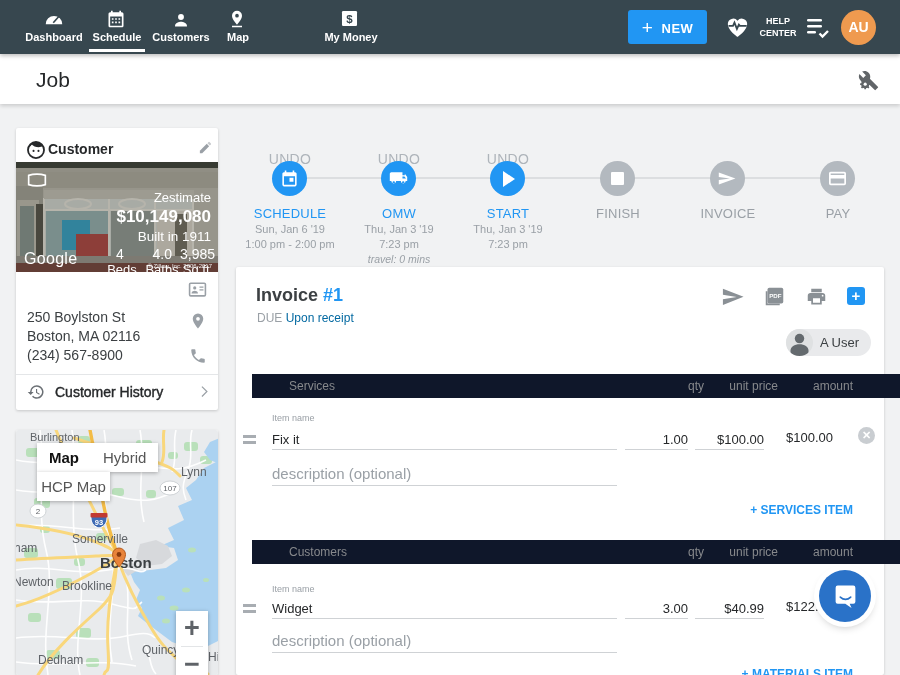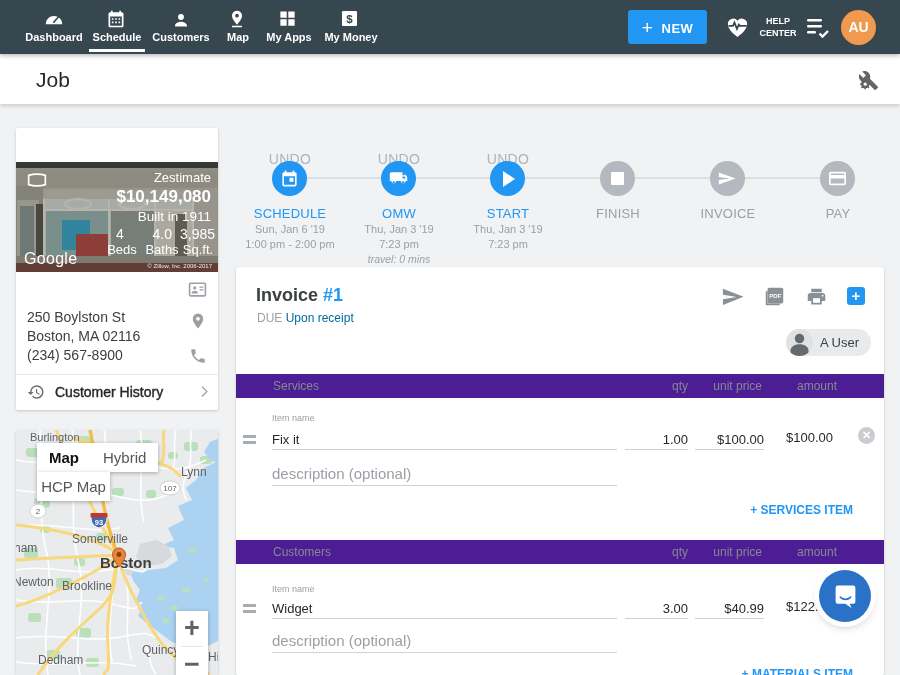--- a/index.html
+++ b/index.html
@@ -22,21 +22,21 @@
 .jobtitle { position:absolute; left:36px; top:14px; font-size:21px; color:#26282a; }
 
 
 .card { position:absolute; background:#fff; border-radius:2px; box-shadow:0 1px 3px rgba(0,0,0,.18); }
 
 
 #custcard { left:16px; top:128px; width:202px; height:282px; }
 .custhead { position:absolute; left:0; top:0; width:202px; height:34px; }
 .custhead .t { position:absolute; left:32px; top:13px; font-size:14px; font-weight:bold; color:#26282a; }
 .photo { position:absolute; left:0; top:34px; width:202px; height:110px; overflow:hidden; }
-.photo .ov { position:absolute; right:7px; color:#fff; text-align:right; }
+.photo .ov { position:absolute; right:7px; color:#fff; text-align:right;margin-top:20px; }
 .gtxt { position:absolute; left:8px; bottom:6px; color:#fff; font-size:17px; letter-spacing:.3px; }
 .ztxt { position:absolute; right:6px; bottom:3px; color:#eee; font-size:6px; }
 .crow { position:absolute; left:0; width:202px; color:#3c4043; font-size:14px; }
 .cicon { position:absolute; right:11px; }
 .histrow { position:absolute; left:0; top:248px; width:202px; height:34px; border-top:1px solid #e4e6e8; }
 
 
 #mapcard { left:16px; top:430px; width:202px; height:245px; overflow:hidden; }
 .mapbtns { position:absolute; left:21px; top:13px; background:#fff; box-shadow:0 1px 4px rgba(0,0,0,.3); height:29px; display:flex; }
 .mapbtn { padding:0 12px; line-height:29px; font-size:15px; color:#565656; background:#fff; }
@@ -61,21 +61,21 @@
 
 
 #invcard { left:236px; top:267px; width:648px; height:408px; }
 .invtitle { position:absolute; left:20px; top:18px; font-size:18px; }
 .invtitle b { color:#3c4043; }
 .invtitle .num { color:#2196f3; font-weight:bold; }
 .due { position:absolute; left:21px; top:44px; font-size:12px; color:#9aa0a6; }
 .due a { color:#0369a1; text-decoration:none; }
 .userpill { position:absolute; right:13px; top:62px; height:27px; background:#e9eaec; border-radius:14px; padding-left:34px; padding-right:12px; font-size:13px; color:#3c4043; line-height:27px; }
 .userpill .av { position:absolute; left:0; top:0; width:27px; height:27px; border-radius:50%; background:#dfe1e2; overflow:hidden; }
-.secbar { position:absolute; left:0; width:648px; height:24px; background:#4c1d95; color:#87898c; font-size:12px;text-decoration:underline; }
+.secbar { position:absolute; left:16px; width:648px; height:24px; background:#0f172a; color:#87898c; font-size:12px;text-decoration:underline; }
 .secbar .sl { position:absolute; left:37px; top:5px; }
 .colh { position:absolute; top:5px; text-align:right; }
 .itemlabel { position:absolute; font-size:9px; color:#9aa0a6; }
 .itemval { position:absolute; font-size:13px; color:#26282a; }
 .uline { position:absolute; height:1px; background:#cfd2d5; }
 .descph { position:absolute; font-size:15px; color:#9aa0a6; }
 .addlink { position:absolute; font-size:12px; font-weight:bold; color:#2196f3; }
 .dragh { position:absolute; width:13px; }
 .dragh div { height:2.5px; background:#a8adb2; margin-bottom:3.5px; }
 .xcirc { position:absolute; width:17px; height:17px; border-radius:50%; background:#c9cdd1; color:#fff; font-size:11px; text-align:center; line-height:17px; font-weight:bold; }
@@ -104,26 +104,20 @@
     <svg width="22" height="22" viewBox="0 0 24 24" fill="#fff">
         <path d="M12 5.5a3.2 3.2 0 1 1 0 6.4 3.2 3.2 0 0 1 0-6.4zM5.5 18.2c0-2.8 4.3-4.3 6.5-4.3s6.5 1.5 6.5 4.3v.8h-13v-.8z"></path>
       </svg>
     <div class="lbl">Customers</div>
   </div>
   <div class="navitem" style="left:216px;width:44px;">
     <svg width="20" height="20" viewBox="0 0 24 24" fill="#fff">
         <path d="M12 2a6 6 0 0 0-6 6c0 4.3 6 10.7 6 10.7S18 12.3 18 8a6 6 0 0 0-6-6zm0 8.2A2.2 2.2 0 1 1 12 5.8a2.2 2.2 0 0 1 0 4.4zM6 20h12v2H6z"></path>
       </svg>
     <div class="lbl">Map</div>
-  </div>
-  <div class="navitem" style="left:262px;width:54px;">
-    <svg width="19" height="19" viewBox="0 0 24 24" fill="#fff">
-        <path d="M3 3h8v8H3zM13 3h8v8h-8zM3 13h8v8H3zM13 13h8v8h-8z"></path>
-      </svg>
-    <div class="lbl">My Apps</div>
   </div>
   <div class="navitem" style="left:320px;width:62px;">
     <svg width="19" height="19" viewBox="0 0 24 24">
         <rect x="2.5" y="2.5" width="19" height="19" rx="1.5" fill="#fff"></rect>
         <text x="12" y="17.5" font-size="14.5" font-weight="bold" fill="#37474f" text-anchor="middle" font-family="Liberation Sans,sans-serif">$</text>
       </svg>
     <div class="lbl">My Money</div>
   </div>
   <div class="nav-underline" style="left:89px;width:56px;"></div>
 
@@ -155,20 +149,33 @@
           <line y1="-5.8" x2="0" y2="5.8"></line>
           <line x1="-4.2" y1="-4.2" x2="4.2" y2="4.2"></line>
           <line x1="-4.2" y1="4.2" x2="4.2" y2="-4.2"></line>
         </g>
         <circle r="1.8" fill="#fff"></circle>
       </g>
     </svg>
 </div>
 
 <div class="card" id="custcard">
+  <div class="custhead">
+    <svg class="abs" style="left:11px;top:13px;" width="18" height="18" viewBox="0 0 24 24">
+        <circle cx="12" cy="12" r="10.7" fill="none" stroke="#26282a" stroke-width="2.4"></circle>
+        <path d="M12 1.5a10.5 10.5 0 0 0-10 7.4c2.3-1.4 3.9-3.4 4.5-4.2 1.5 2.1 5.3 3.5 9 3.5 2.2 0 4.5-.5 6.1-1.5A10.5 10.5 0 0 0 12 1.5z" fill="#26282a"></path>
+        <circle cx="8.7" cy="13.2" r="1.4" fill="#26282a"></circle>
+        <circle cx="15.3" cy="13.2" r="1.4" fill="#26282a"></circle>
+      </svg>
+    <div class="t">Customer</div>
+    <svg class="abs" style="left:182px;top:12px;" width="15" height="15" viewBox="0 0 24 24" fill="#9aa0a6">
+        <path d="M3 17.25V21h3.75L17.8 9.94l-3.75-3.75L3 17.25z"></path>
+        <path d="M20.7 7.04c.39-.39.39-1.02 0-1.41l-2.34-2.34a1 1 0 0 0-1.41 0l-1.83 1.83 3.75 3.75 1.83-1.83z" fill="#c7cacd"></path>
+      </svg>
+  </div>
 
   <div class="photo">
     <svg width="202" height="110" viewBox="0 0 202 110" preserveAspectRatio="none">
       <rect width="202" height="110" fill="#b9b6aa"></rect>
       <rect y="0" width="202" height="6" fill="#474b40"></rect>
       <rect y="10" width="202" height="18" fill="#b5b2a5"></rect>
       <rect y="26" width="202" height="70" fill="#c2bfb2"></rect>
 
       <rect x="28" y="36" width="150" height="58" fill="#d8dbd4"></rect>
       <rect x="30" y="48" width="62" height="46" fill="#9db6b4"></rect>

